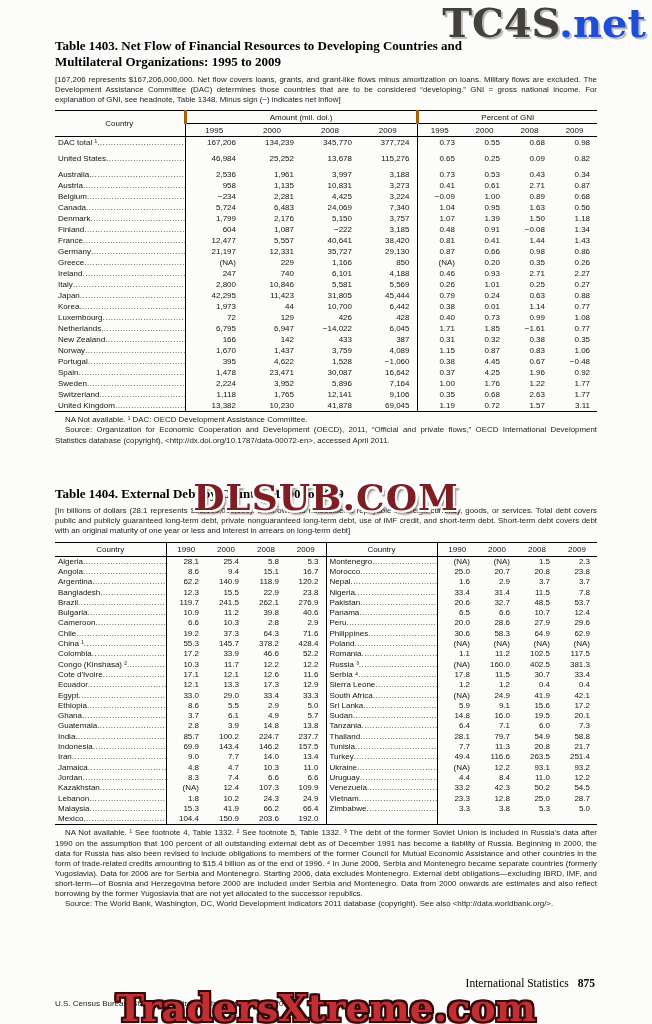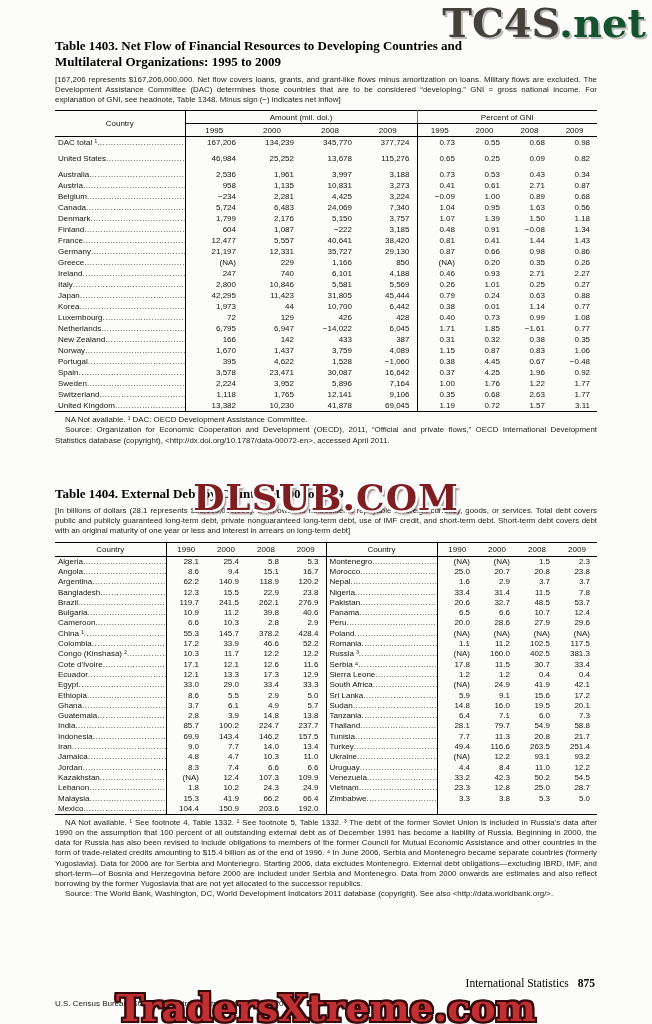--- a/index.html
+++ b/index.html
@@ -16,21 +16,21 @@
   .mt-title1 { margin-top:38px; }
   .mt-title2 { margin-top:40px; }
 
   .headnote { font-size:7.9px; line-height:1.3; text-align:justify; margin-top:4px; color:#1c1c1c; }
 
   table { border-collapse:collapse; table-layout:fixed; width:542px;
           border-top:1px solid #000; border-bottom:1px solid #000; margin-top:5px; }
   th, td { font-size:8px; font-weight:normal; white-space:nowrap; overflow:hidden; }
   thead th { text-align:center; vertical-align:middle; }
   .ch  { border-bottom:1px solid #000; border-right:1px solid #000; }
-  .gh  { border-bottom:1px solid #000; border-left:1px solid #a16207; height:13px; }
+  .gh  { border-bottom:1px solid #000; border-left:3px solid #a16207; height:13px; }
   .yr th { border-bottom:1px solid #000; height:13px; }
   .yr2 th { border-bottom:1px solid #000; height:14px; }
   th.v, td.v { border-left:1px solid #000; }
 
   tbody td { height:11px; line-height:11px; }
   .t1404 tbody td { height:10.3px; line-height:10.3px; }
   td.country { text-align:left; padding-left:3px; }
   td.num { text-align:right; padding-right:7px; }
   tr.b { font-weight:bold; }
   tr.spacer td { height:5px; line-height:5px; }
@@ -38,21 +38,21 @@
   .cn.empty::after { content:""; }
 
   .fn { font-size:7.9px; line-height:1.28; margin-top:3px; text-align:justify; color:#1c1c1c; }
   .fn p { text-indent:10px; }
 
   
   .wm-top { position:absolute; top:-1px; right:6px; z-index:6; white-space:nowrap;
             font-family:"DejaVu Serif", serif; font-weight:bold; font-size:40px;
             text-shadow:2px 2px 0 rgba(110,110,110,0.45); }
   .wm-top .wa { color:#44403a; }
-  .wm-top .wb { color:#14532d; }
+  .wm-top .wb { color:#1d4ed8; }
   .wm-mid { position:absolute; top:476px; left:50%; transform:translateX(-50%); z-index:6;
             font-family:"DejaVu Serif", serif; font-weight:bold; font-size:36px; letter-spacing:1px;
             color:#7e1d22; white-space:nowrap;
             text-shadow:-2px -2px 0 #fff, 2px -2px 0 #fff, -2px 2px 0 #fff, 2px 2px 0 #fff,
                         -2px 0 0 #fff, 2px 0 0 #fff, 0 -2px 0 #fff, 0 2px 0 #fff,
                         3px 4px 2px rgba(70,25,25,0.55); }
   .wm-bottom { position:absolute; bottom:-6px; left:50%; transform:translateX(-50%); z-index:6;
             font-family:"DejaVu Serif", serif; font-weight:bold; font-size:38px; white-space:nowrap;
             color:#c22f33;
             text-shadow:-2px -2px 0 #35080a, 2px -2px 0 #35080a, -2px 2px 0 #35080a, 2px 2px 0 #35080a,
@@ -347,21 +347,21 @@
             <td class="num">4,622</td>
             <td class="num">1,528</td>
             <td class="num">−1,060</td>
             <td class="num v">0.38</td>
             <td class="num">4.45</td>
             <td class="num">0.67</td>
             <td class="num">−0.48</td>
           </tr>
           <tr>
             <td class="country"><span class="cn">Spain</span></td>
-            <td class="num v">3,578</td>
+            <td class="num v">1,478</td>
             <td class="num">23,471</td>
             <td class="num">30,087</td>
             <td class="num">16,642</td>
             <td class="num v">0.37</td>
             <td class="num">4.25</td>
             <td class="num">1.96</td>
             <td class="num">0.92</td>
           </tr>
           <tr>
             <td class="country"><span class="cn">Sweden</span></td>
@@ -516,20 +516,32 @@
             <td class="num">10.3</td>
             <td class="num">2.8</td>
             <td class="num">2.9</td>
             <td class="country v"><span class="cn">Peru</span></td>
             <td class="num v">20.0</td>
             <td class="num">28.6</td>
             <td class="num">27.9</td>
             <td class="num">29.6</td>
           </tr>
           <tr>
+            <td class="country"><span class="cn">Chile</span></td>
+            <td class="num v">19.2</td>
+            <td class="num">37.3</td>
+            <td class="num">64.3</td>
+            <td class="num">71.6</td>
+            <td class="country v"><span class="cn">Philippines</span></td>
+            <td class="num v">30.6</td>
+            <td class="num">58.3</td>
+            <td class="num">64.9</td>
+            <td class="num">62.9</td>
+          </tr>
+          <tr>
             <td class="country"><span class="cn">China ¹</span></td>
             <td class="num v">55.3</td>
             <td class="num">145.7</td>
             <td class="num">378.2</td>
             <td class="num">428.4</td>
             <td class="country v"><span class="cn">Poland</span></td>
             <td class="num v">(NA)</td>
             <td class="num">(NA)</td>
             <td class="num">(NA)</td>
             <td class="num">(NA)</td>

